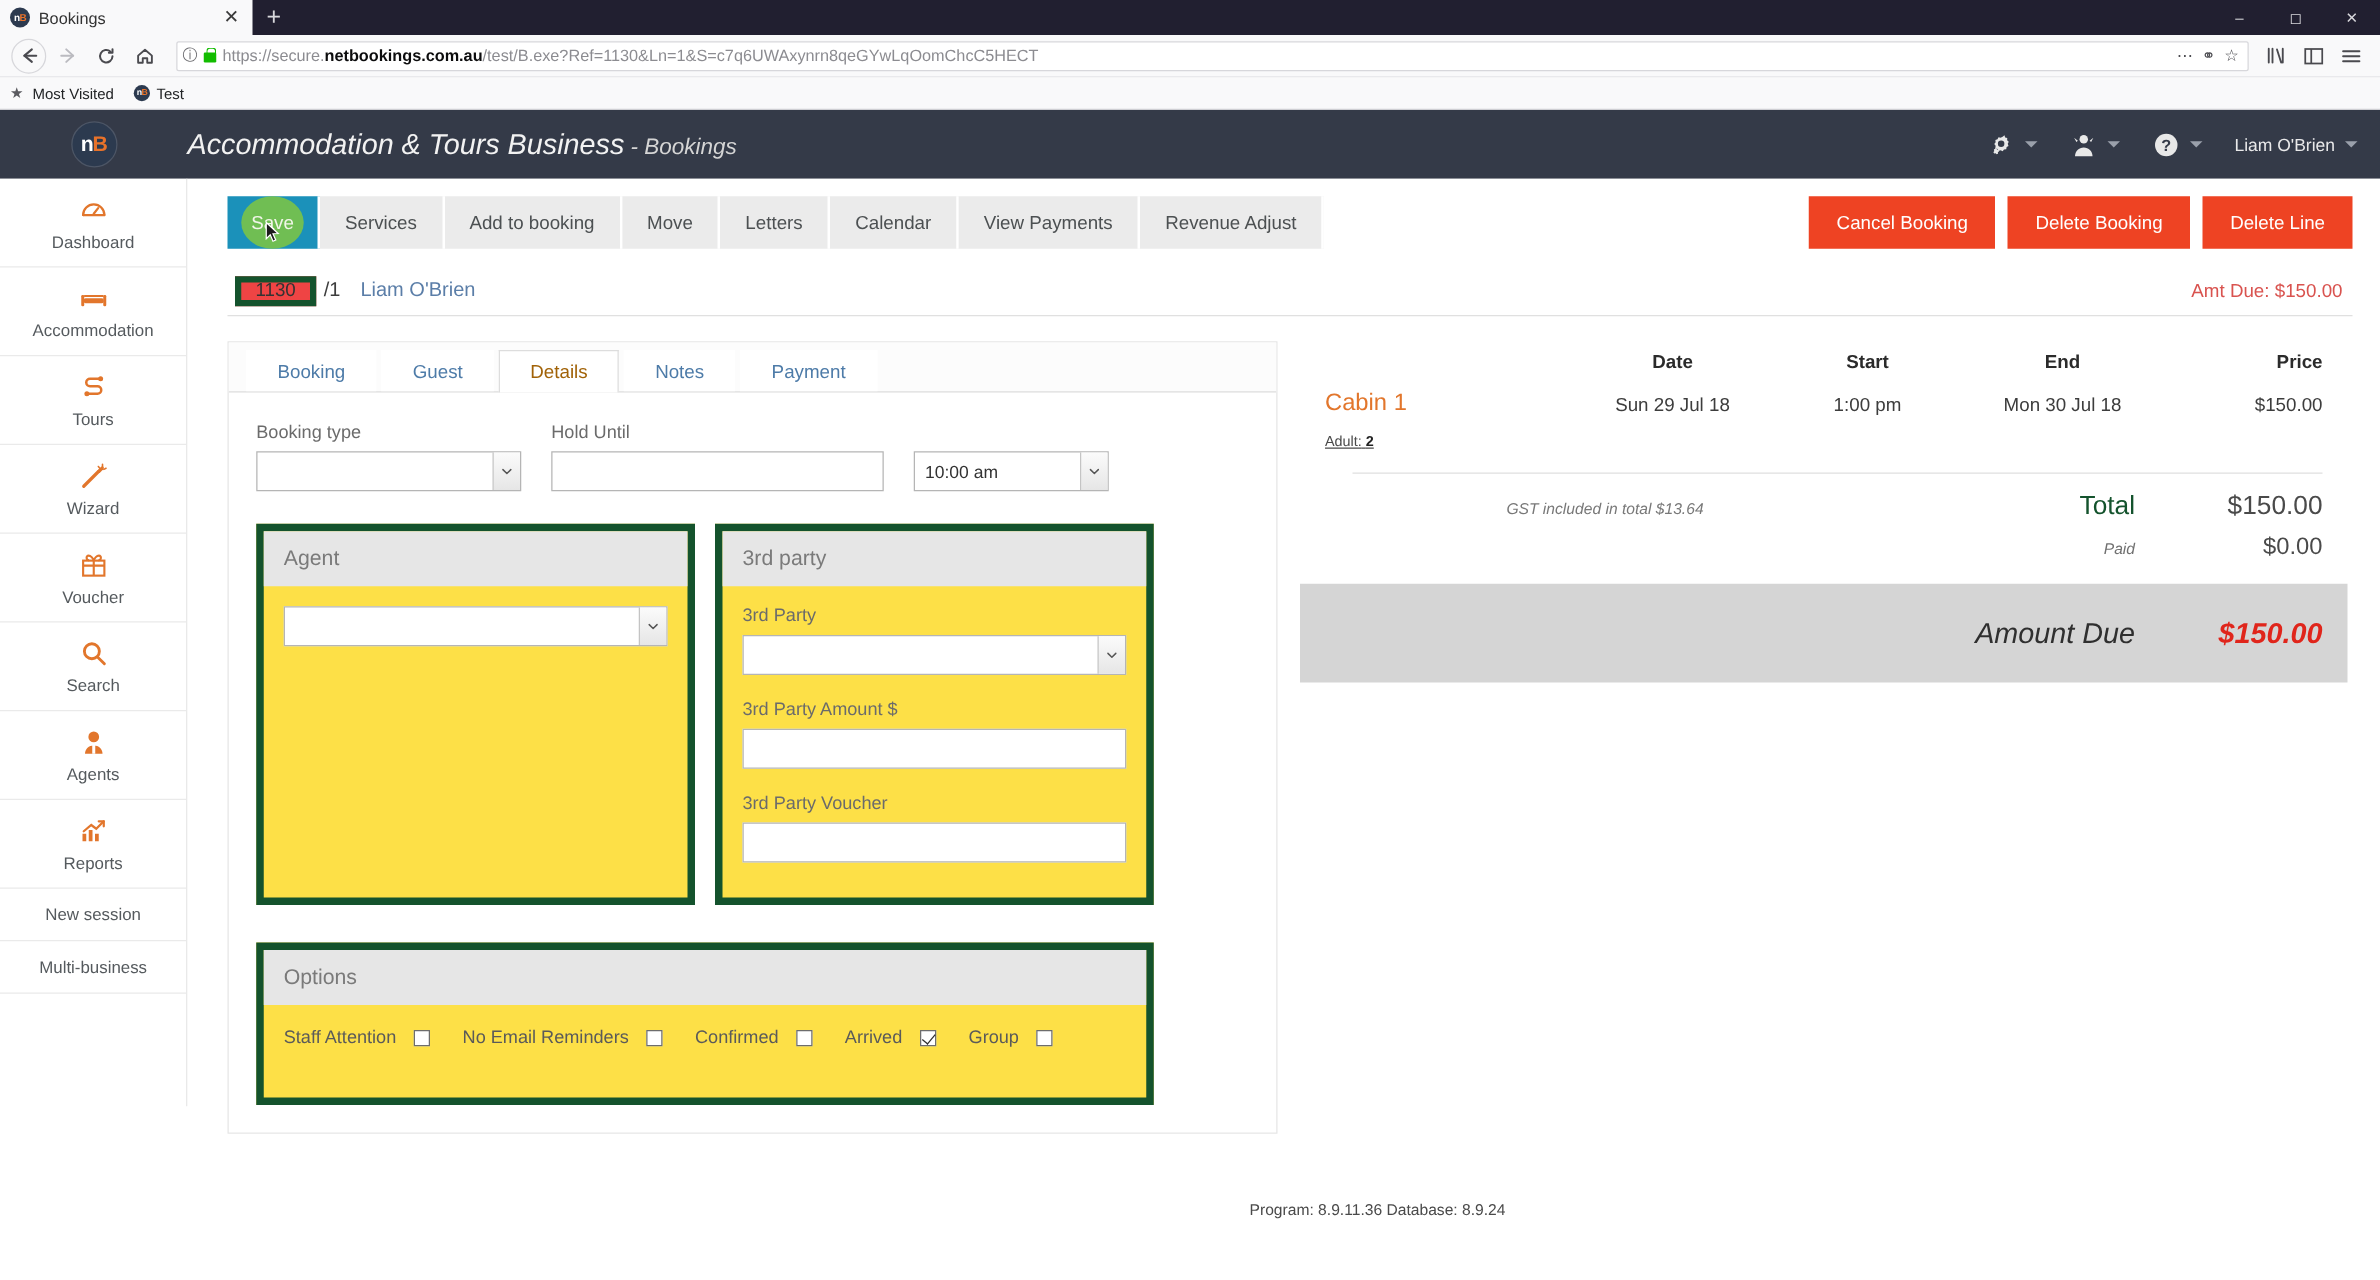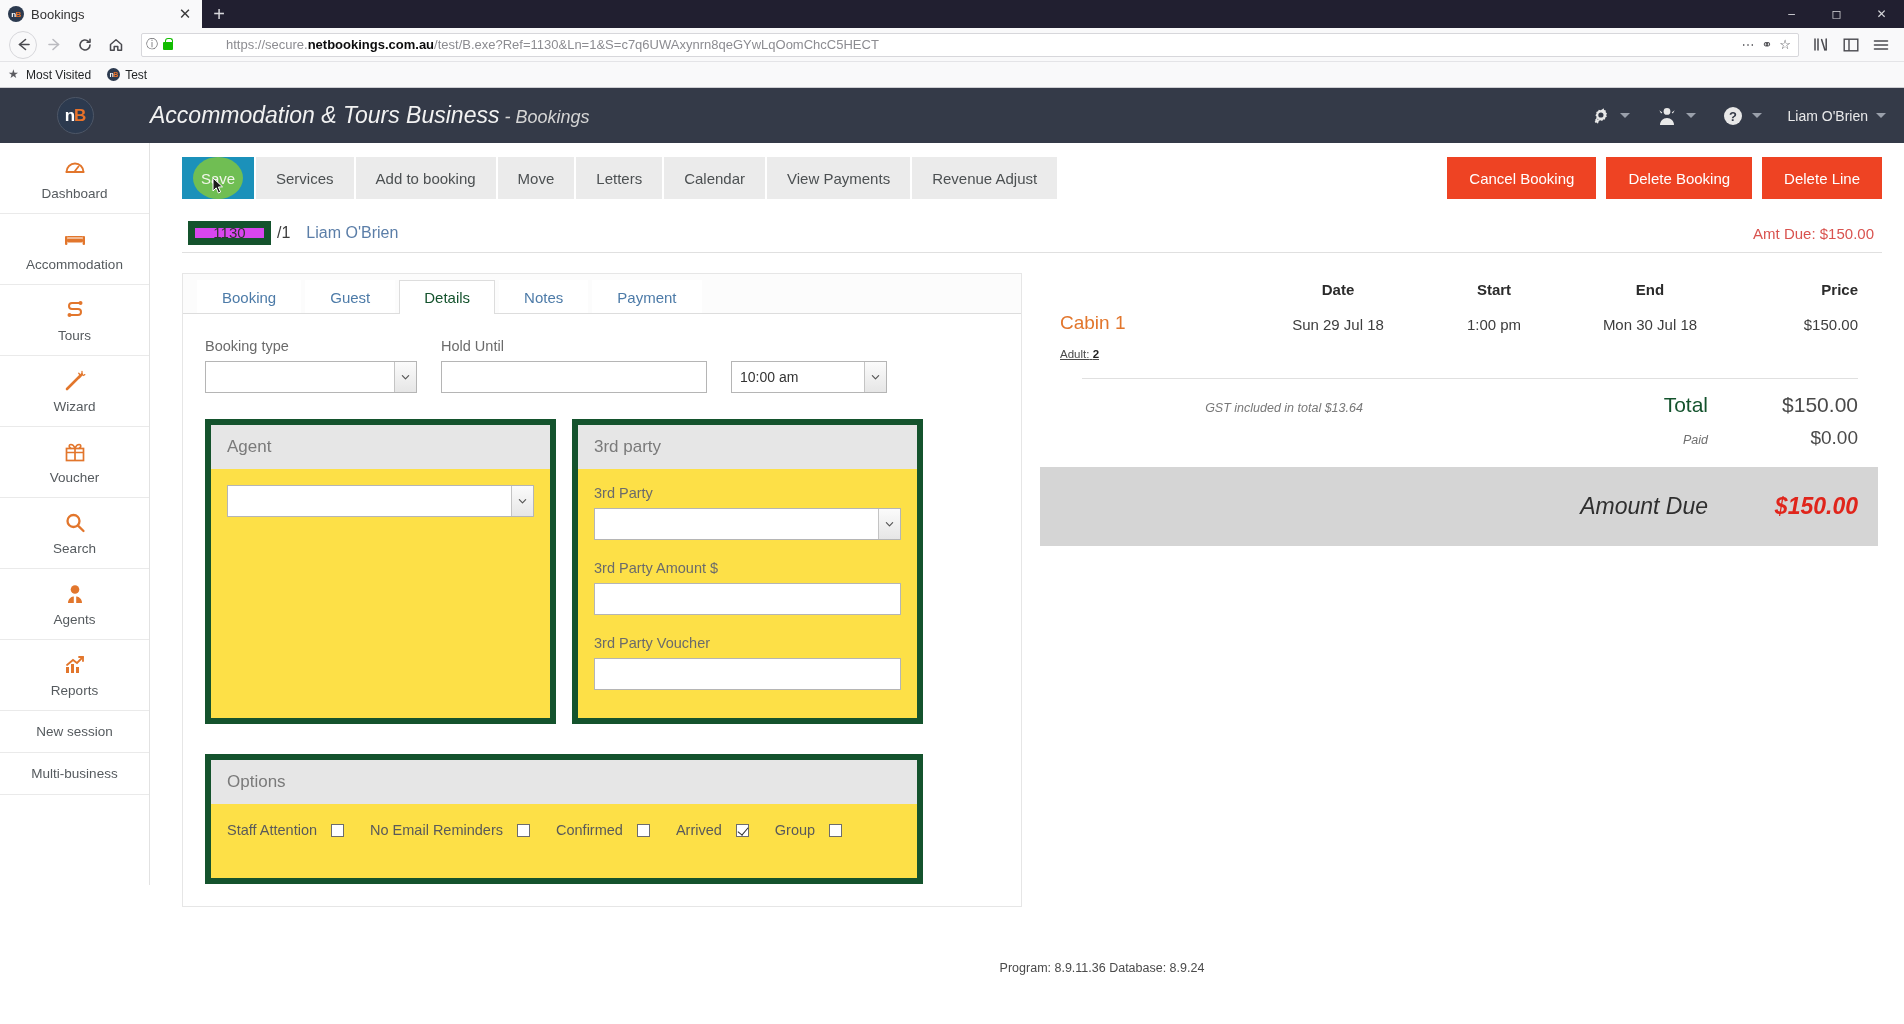--- a/index.html
+++ b/index.html
@@ -66,21 +66,21 @@
     width: 10px; height: 8px; background: #12bc00; border-radius: 1px;
     position: relative; flex: none; margin-top: 2px;
   }
   #urlbar .lock:before {
     content: ""; position: absolute; left: 2px; top: -4px; width: 6px; height: 5px;
     border: 1.6px solid #12bc00; border-bottom: none;
     border-radius: 3px 3px 0 0;
   }
   #urlbar .url {
     flex: 1; font-size: 13px; color: #8c8c91; white-space: nowrap;
-    overflow: hidden; text-overflow: clip; margin-left: 48px;
+    overflow: hidden; text-overflow: clip;
   }
   #urlbar .url b { color: #0c0c0d; font-weight: 600; }
   #urlbar .endicons { display: flex; align-items: center; gap: 7px; padding-right: 3px; }
   #urlbar .endicons span { color: #4a4a4f; font-size: 13px; cursor: pointer; }
   #navbar .rightgroup { display: flex; align-items: center; gap: 2px; }
 
   #bookmarks {
     height: 26px; background: #f9f9fa; display: flex; align-items: center;
     padding: 0 8px; gap: 16px; border-bottom: 1px solid #cfcfd3;
   }
@@ -183,21 +183,21 @@
     background: #ee4323; color: #fff; font-size: 15px; padding: 0 22px;
     display: flex; align-items: center; cursor: pointer; white-space: nowrap;
   }
 
   #subbar {
     margin: 14px 22px 0 32px; height: 40px; background: #fff;
     border-bottom: 1px solid #e0e0e0; display: flex; align-items: center;
     padding: 0 6px; position: relative;
   }
   #ref-input {
-    width: 83px; height: 24px; border: 7px solid #14532d; background: #d946ef;
+    width: 65px; height: 24px; border: 5px solid #14532d; background: #ef4444;
     font-family: "Liberation Sans", sans-serif; font-size: 15px; color: #333;
     text-align: center; margin-right: 6px;
   }
   #subbar .ln { font-size: 16px; color: #3d3d3d; margin-right: 16px; }
   #subbar .guest-link { font-size: 16px; color: #5b7ea8; cursor: pointer; }
   #amt-due {
     position: absolute; right: 8px; top: 50%; transform: translateY(-50%);
     font-size: 15px; color: #d9534f;
   }
 
@@ -209,21 +209,21 @@
     display: flex; align-items: flex-end; height: 40px;
     border-bottom: 1px solid #ddd; padding-left: 14px; gap: 4px;
     background: #fcfcfc;
   }
   .tabitem {
     padding: 0 24px; height: 33px; display: flex; align-items: center;
     font-size: 15px; color: #4d7ba8; cursor: pointer;
     background: #fff; border: 1px solid transparent; border-bottom: none;
   }
   .tabitem.active {
-    color: #14532d; background: #fff; border-color: #ddd;
+    color: #a16207; background: #fff; border-color: #ddd;
     position: relative; top: 1px; height: 34px;
   }
   #form-area { padding: 24px 22px 22px 22px; }
   .field-label {
     font-size: 14.5px; color: #6b6b6b; margin-bottom: 7px; display: block;
   }
   .row1 { display: flex; gap: 24px; }
   .sel {
     position: relative; background: #fff; border: 1px solid #b5b5b5;
     height: 32px; display: flex; align-items: center; padding-left: 8px;

